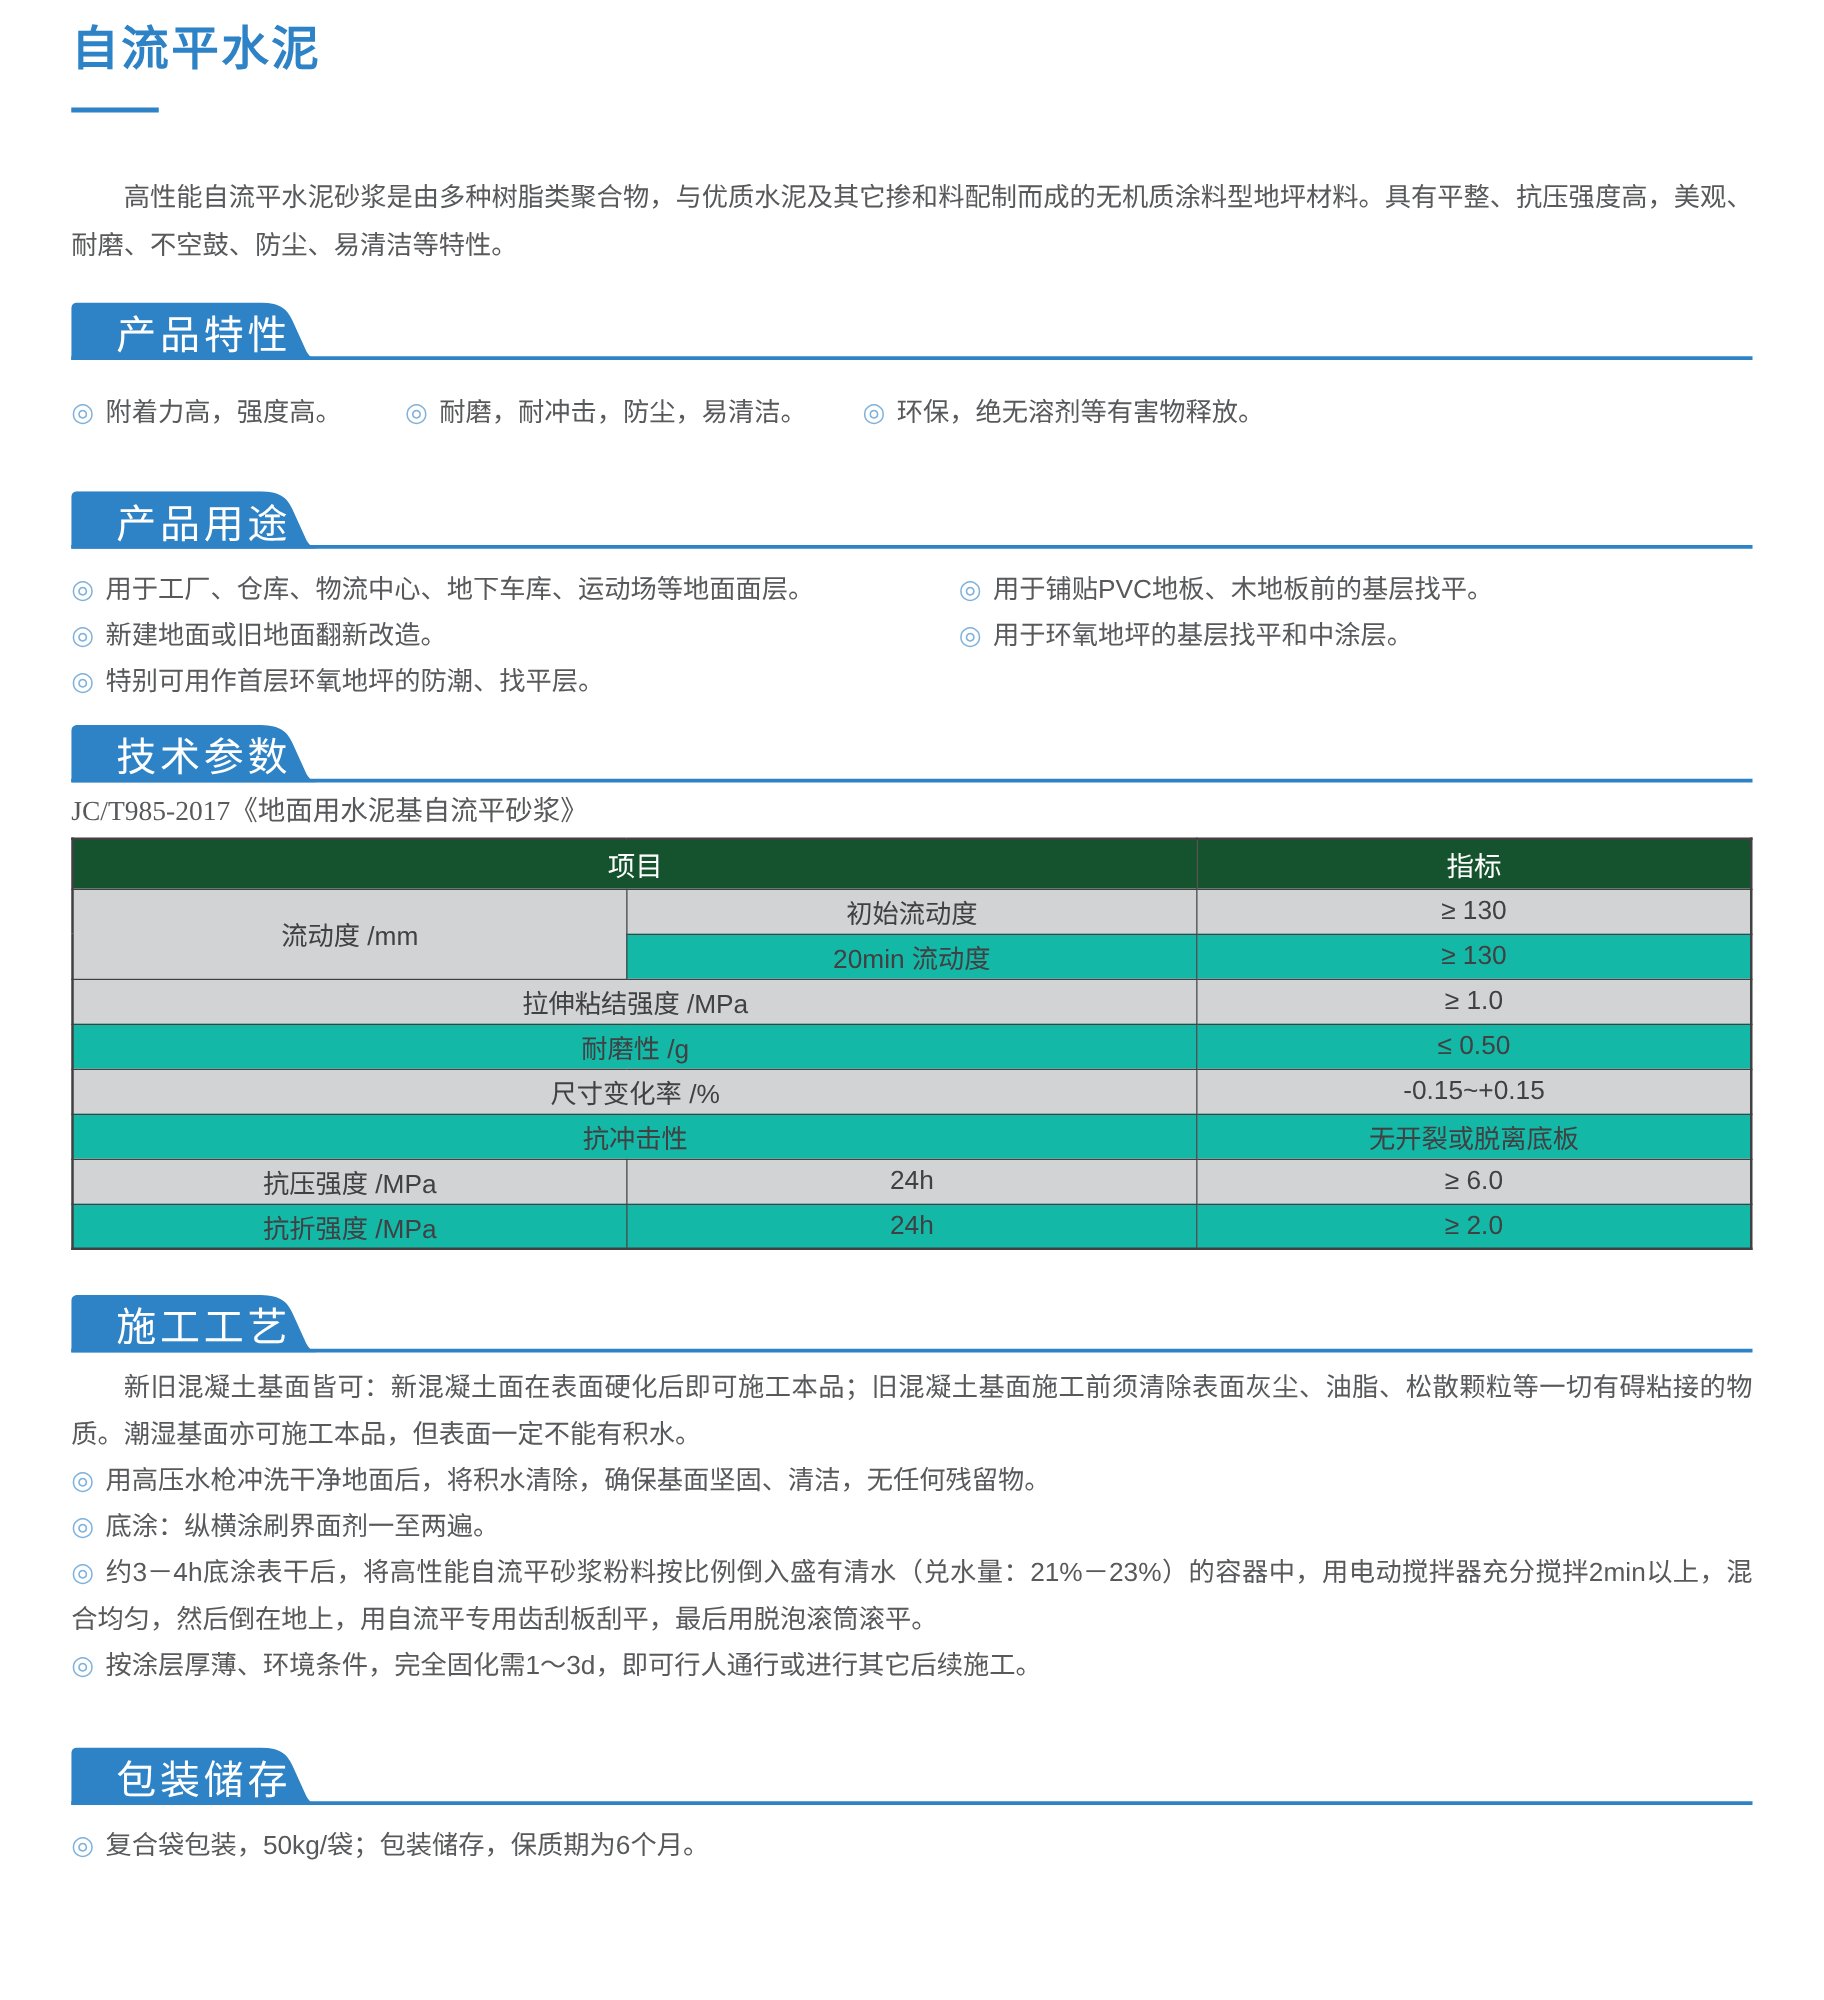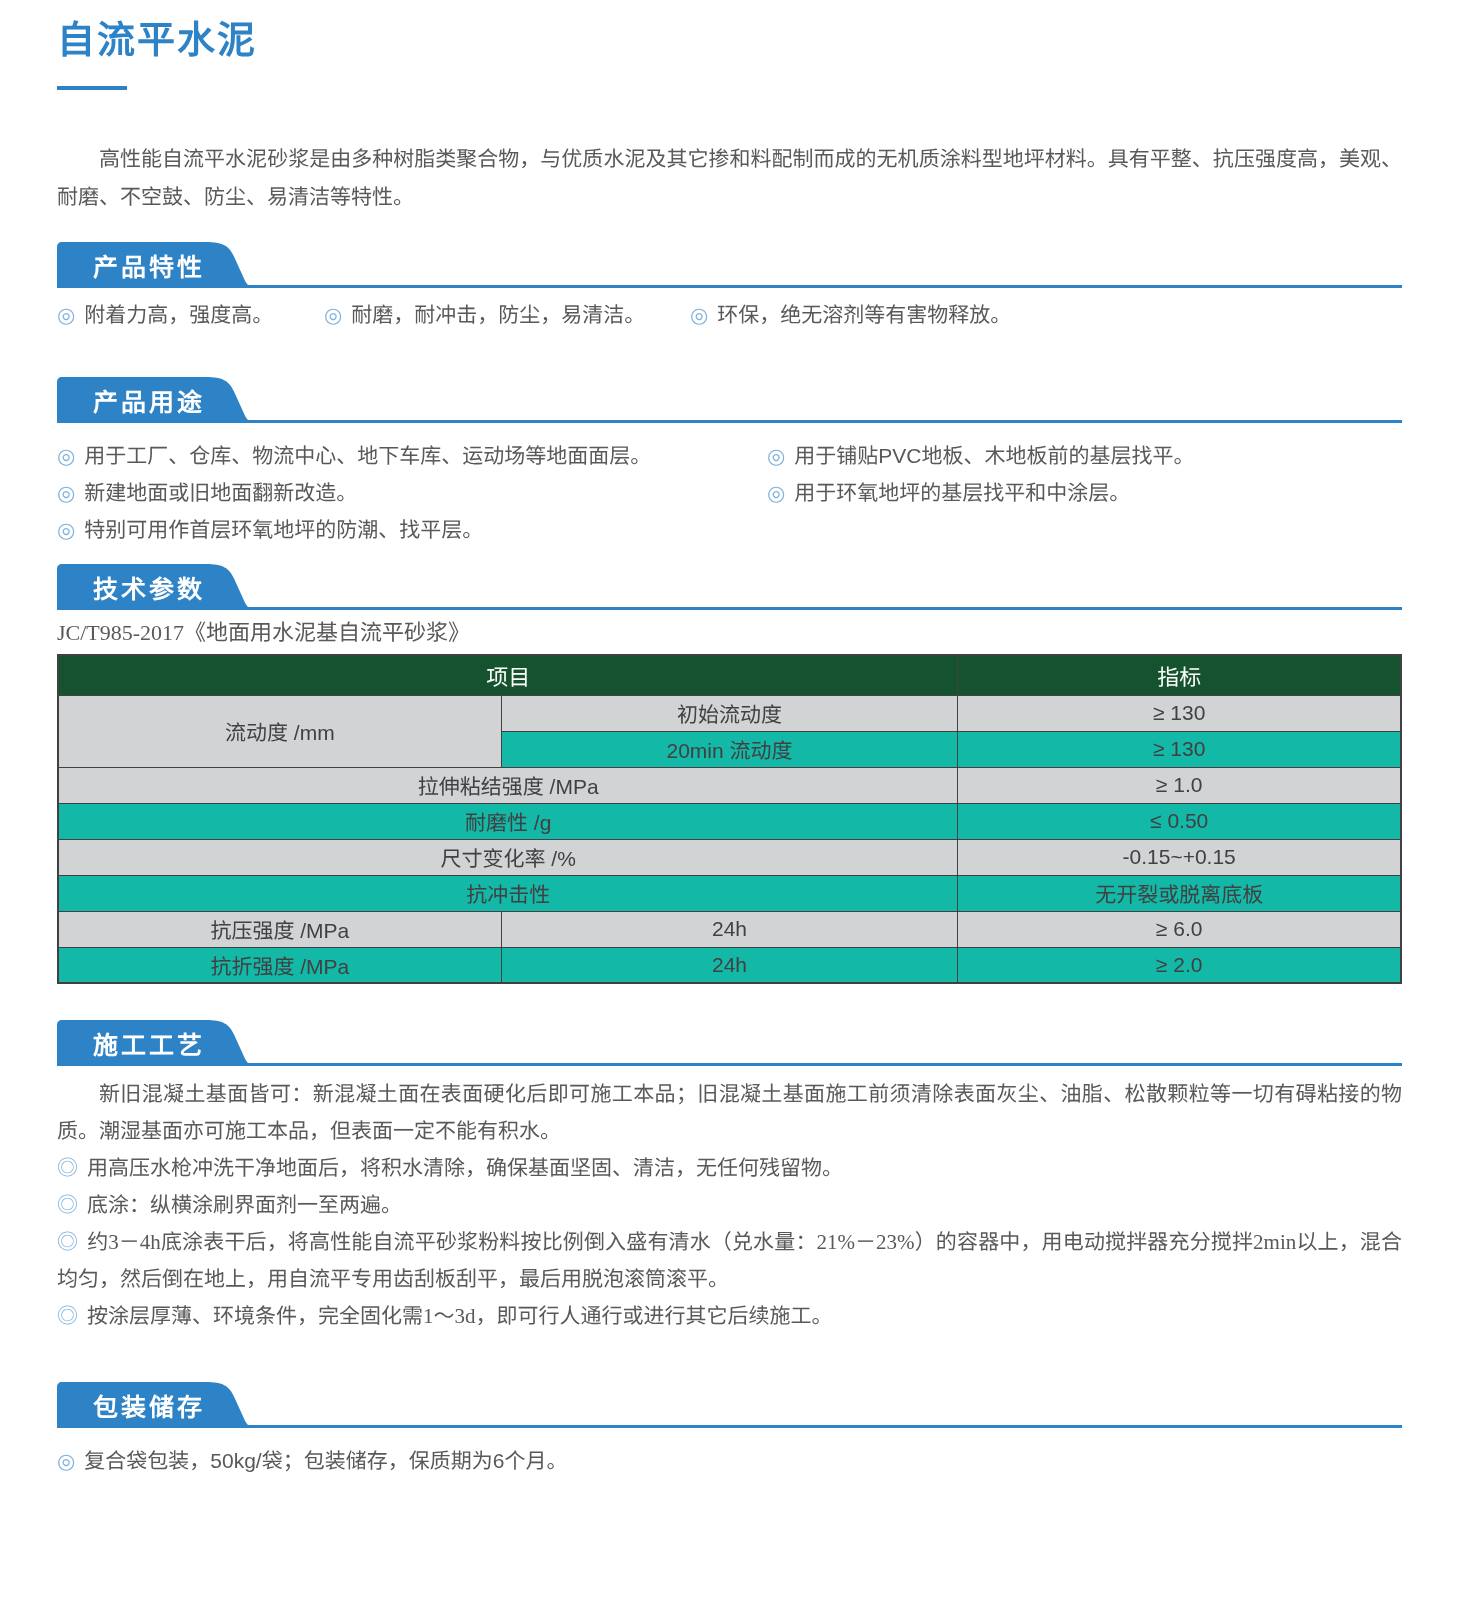--- a/index.html
+++ b/index.html
@@ -32,34 +32,34 @@
     position:absolute; left:0; right:0; bottom:0;
     height:3px; background:#2E82C6;
   }
   .sec-head .tab {
     position:absolute; left:0; top:0;
     width:198px; height:46px;
   }
   .sec-head .tab svg { position:absolute; inset:0; width:100%; height:100%; }
   .sec-head .tab-label {
     position:absolute; left:36px; top:50%; transform:translateY(-50%);
-    color:#ffffff; font-size:25px; font-weight:bold; letter-spacing:3px;
+    color:#ffffff; font-size:32px; font-weight:normal; letter-spacing:3px;
     white-space:nowrap;
   }
   .mt-feat   { margin-top:26px; }
   .mt-uses   { margin-top:44px; }
   .mt-specs  { margin-top:16px;padding-left:37px; }
   .mt-proc   { margin-top:36px; }
   .mt-pack   { margin-top:47px; }
   
   .bullet-item { font-size:21px; line-height:37px; text-align:justify; }
   .bullet-item .dot {
     color:#7FB2DC; margin-right:9px; font-size:21px;
   }
-  .feat-row { display:flex; margin-top:8px; }
+  .feat-row { display:flex; margin-top:24px; }
   .feat-row .bullet-item:nth-child(1){ width:267px; }
   .feat-row .bullet-item:nth-child(2){ width:366px; }
   .feat-row .bullet-item:nth-child(3){ flex:1; }
   .uses-cols { display:flex; margin-top:14px; }
   .uses-col-left  { width:710px; }
   .uses-col-right { flex:1; }
   
   .std-caption {
     margin-top:8px; text-align:left;
     font-size:22px; line-height:30px; color:#58595B;font-family:Liberation Serif, serif;
@@ -75,21 +75,21 @@
     text-align:center; vertical-align:middle;
     padding:0 6px;
   }
   table.specs th {
     height:40px; background:#14532d; color:#ffffff;
     font-weight:normal; font-size:22px;
   }
   table.specs td { height:36px; background:#14b8a6; }
   table.specs td.g { background:#D1D3D4; }
   
-  .proc-text { margin-top:10px;font-family:Liberation Serif, serif; }
+  .proc-text { margin-top:10px; }
   .proc-para {
     font-size:21px; line-height:37px;
     text-indent:2em; text-align:justify;
   }
   .pack-item { margin-top:14px; }
 </style>
 </head>
 <body>
 
 <main>

